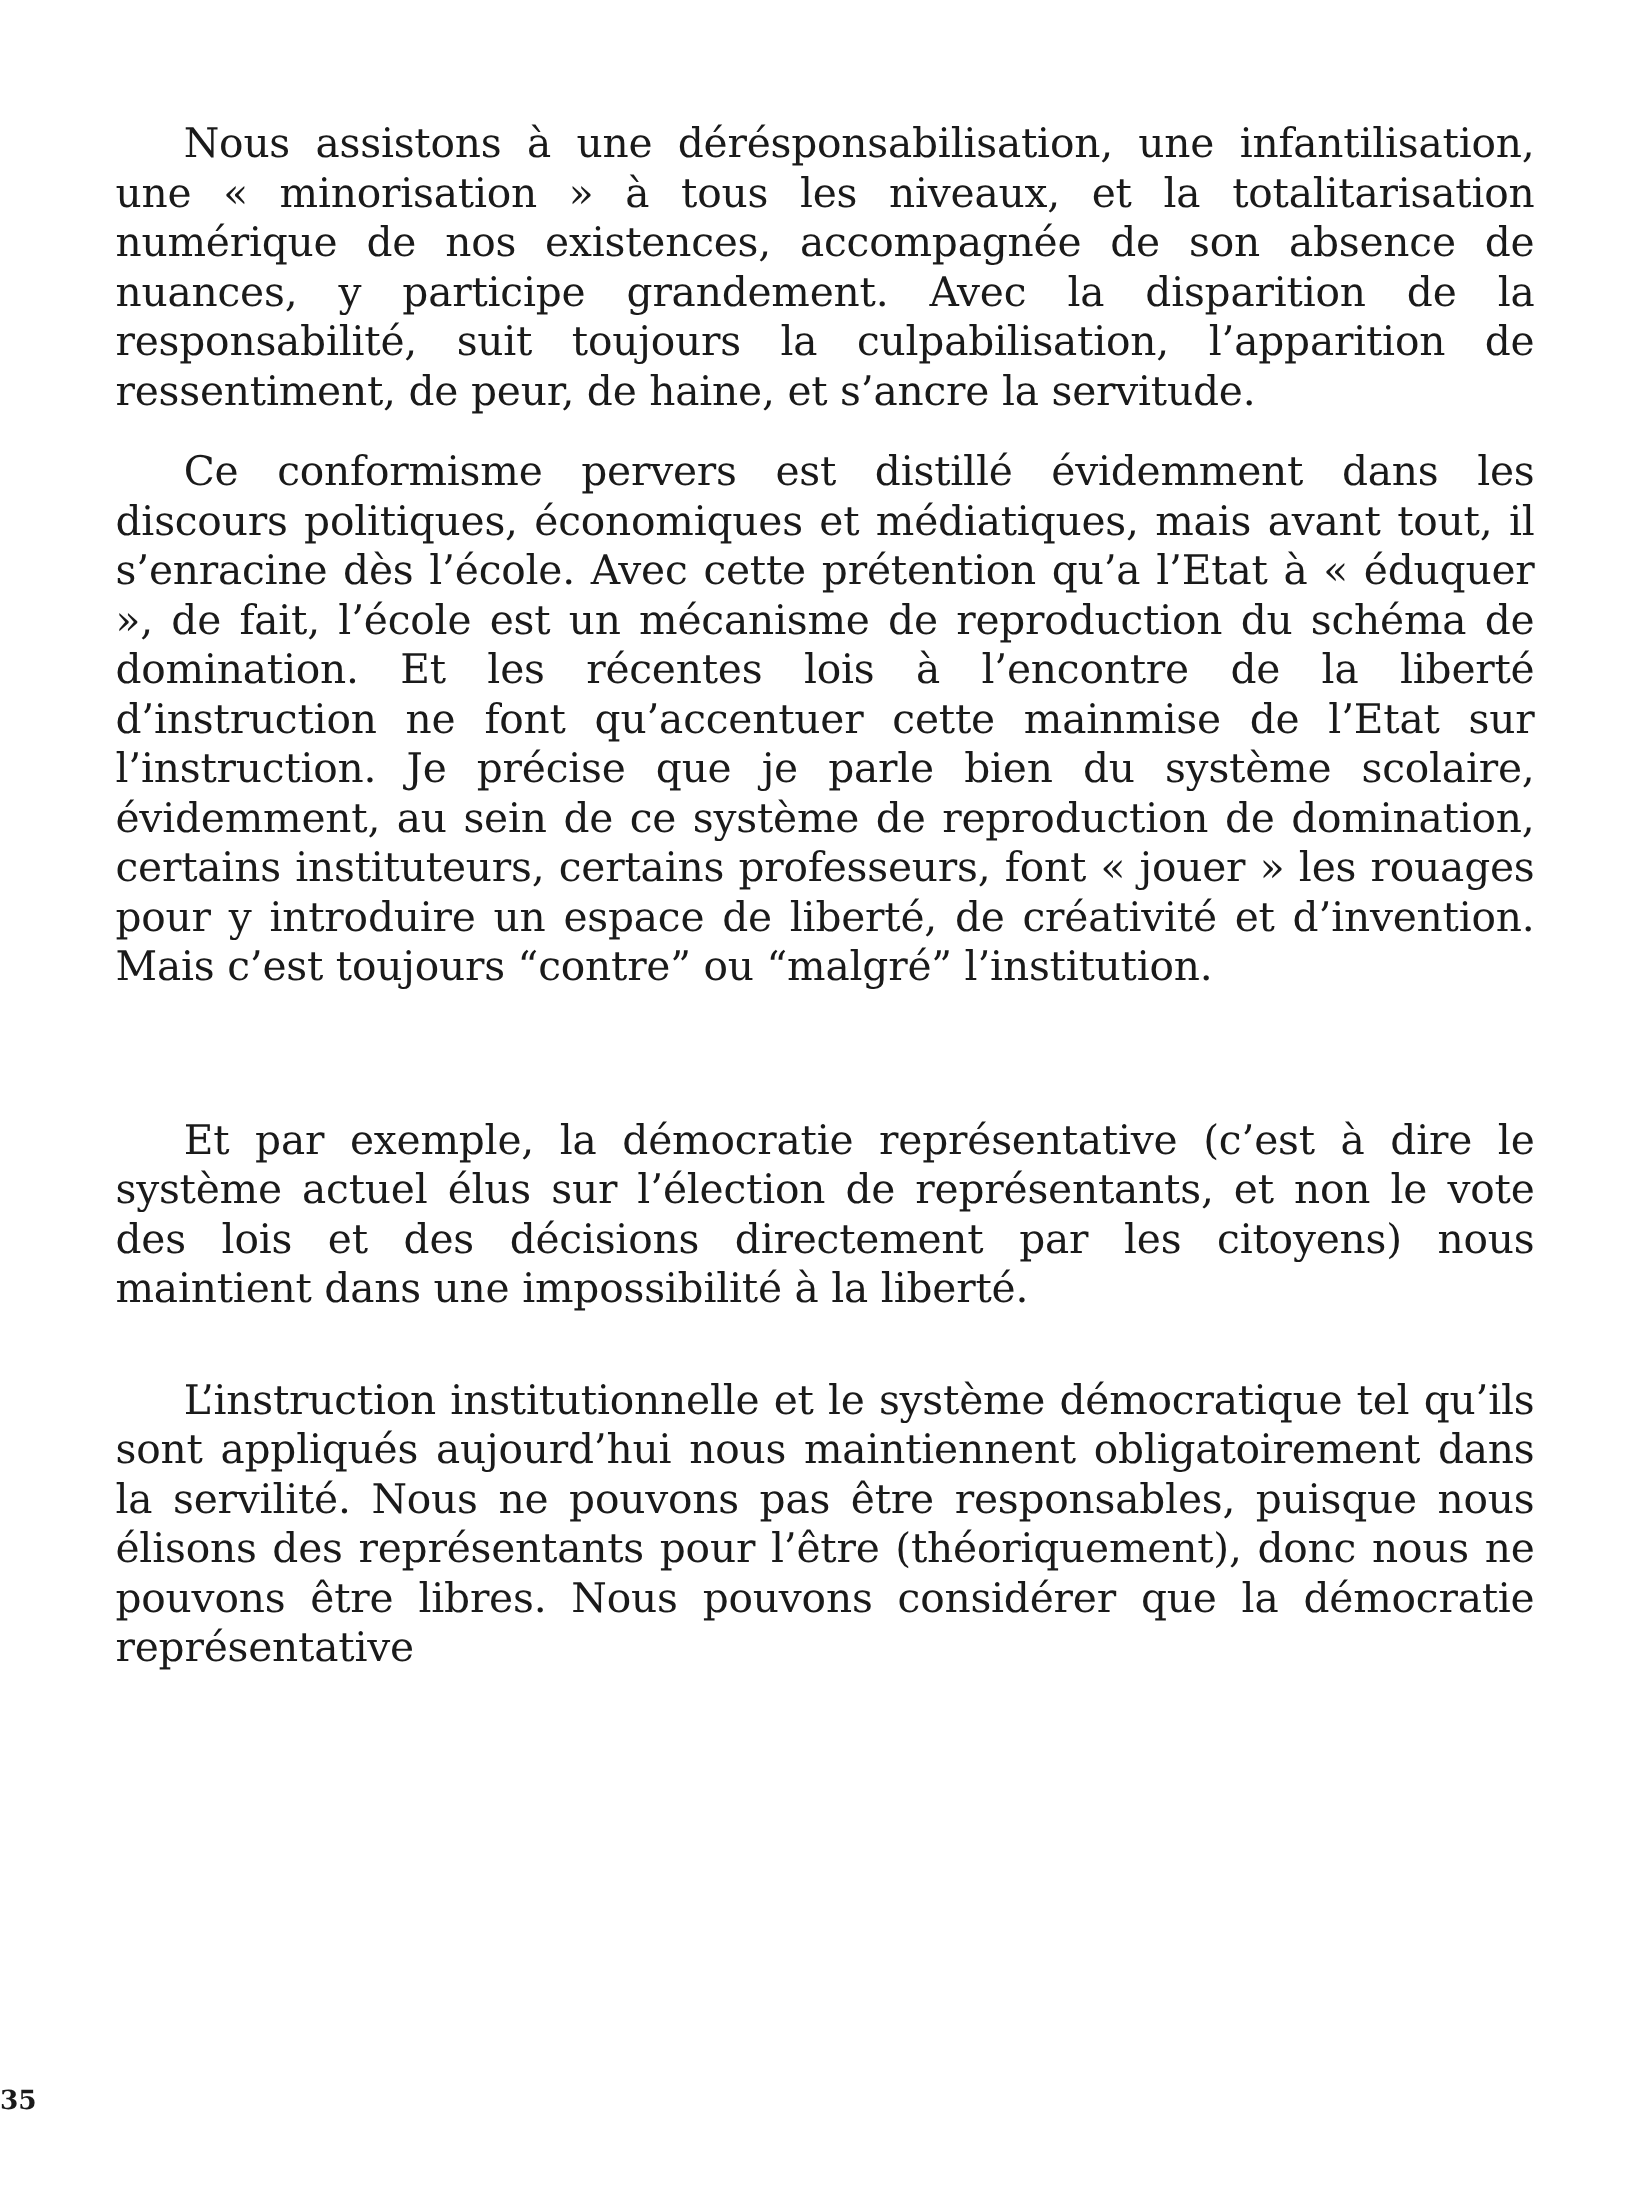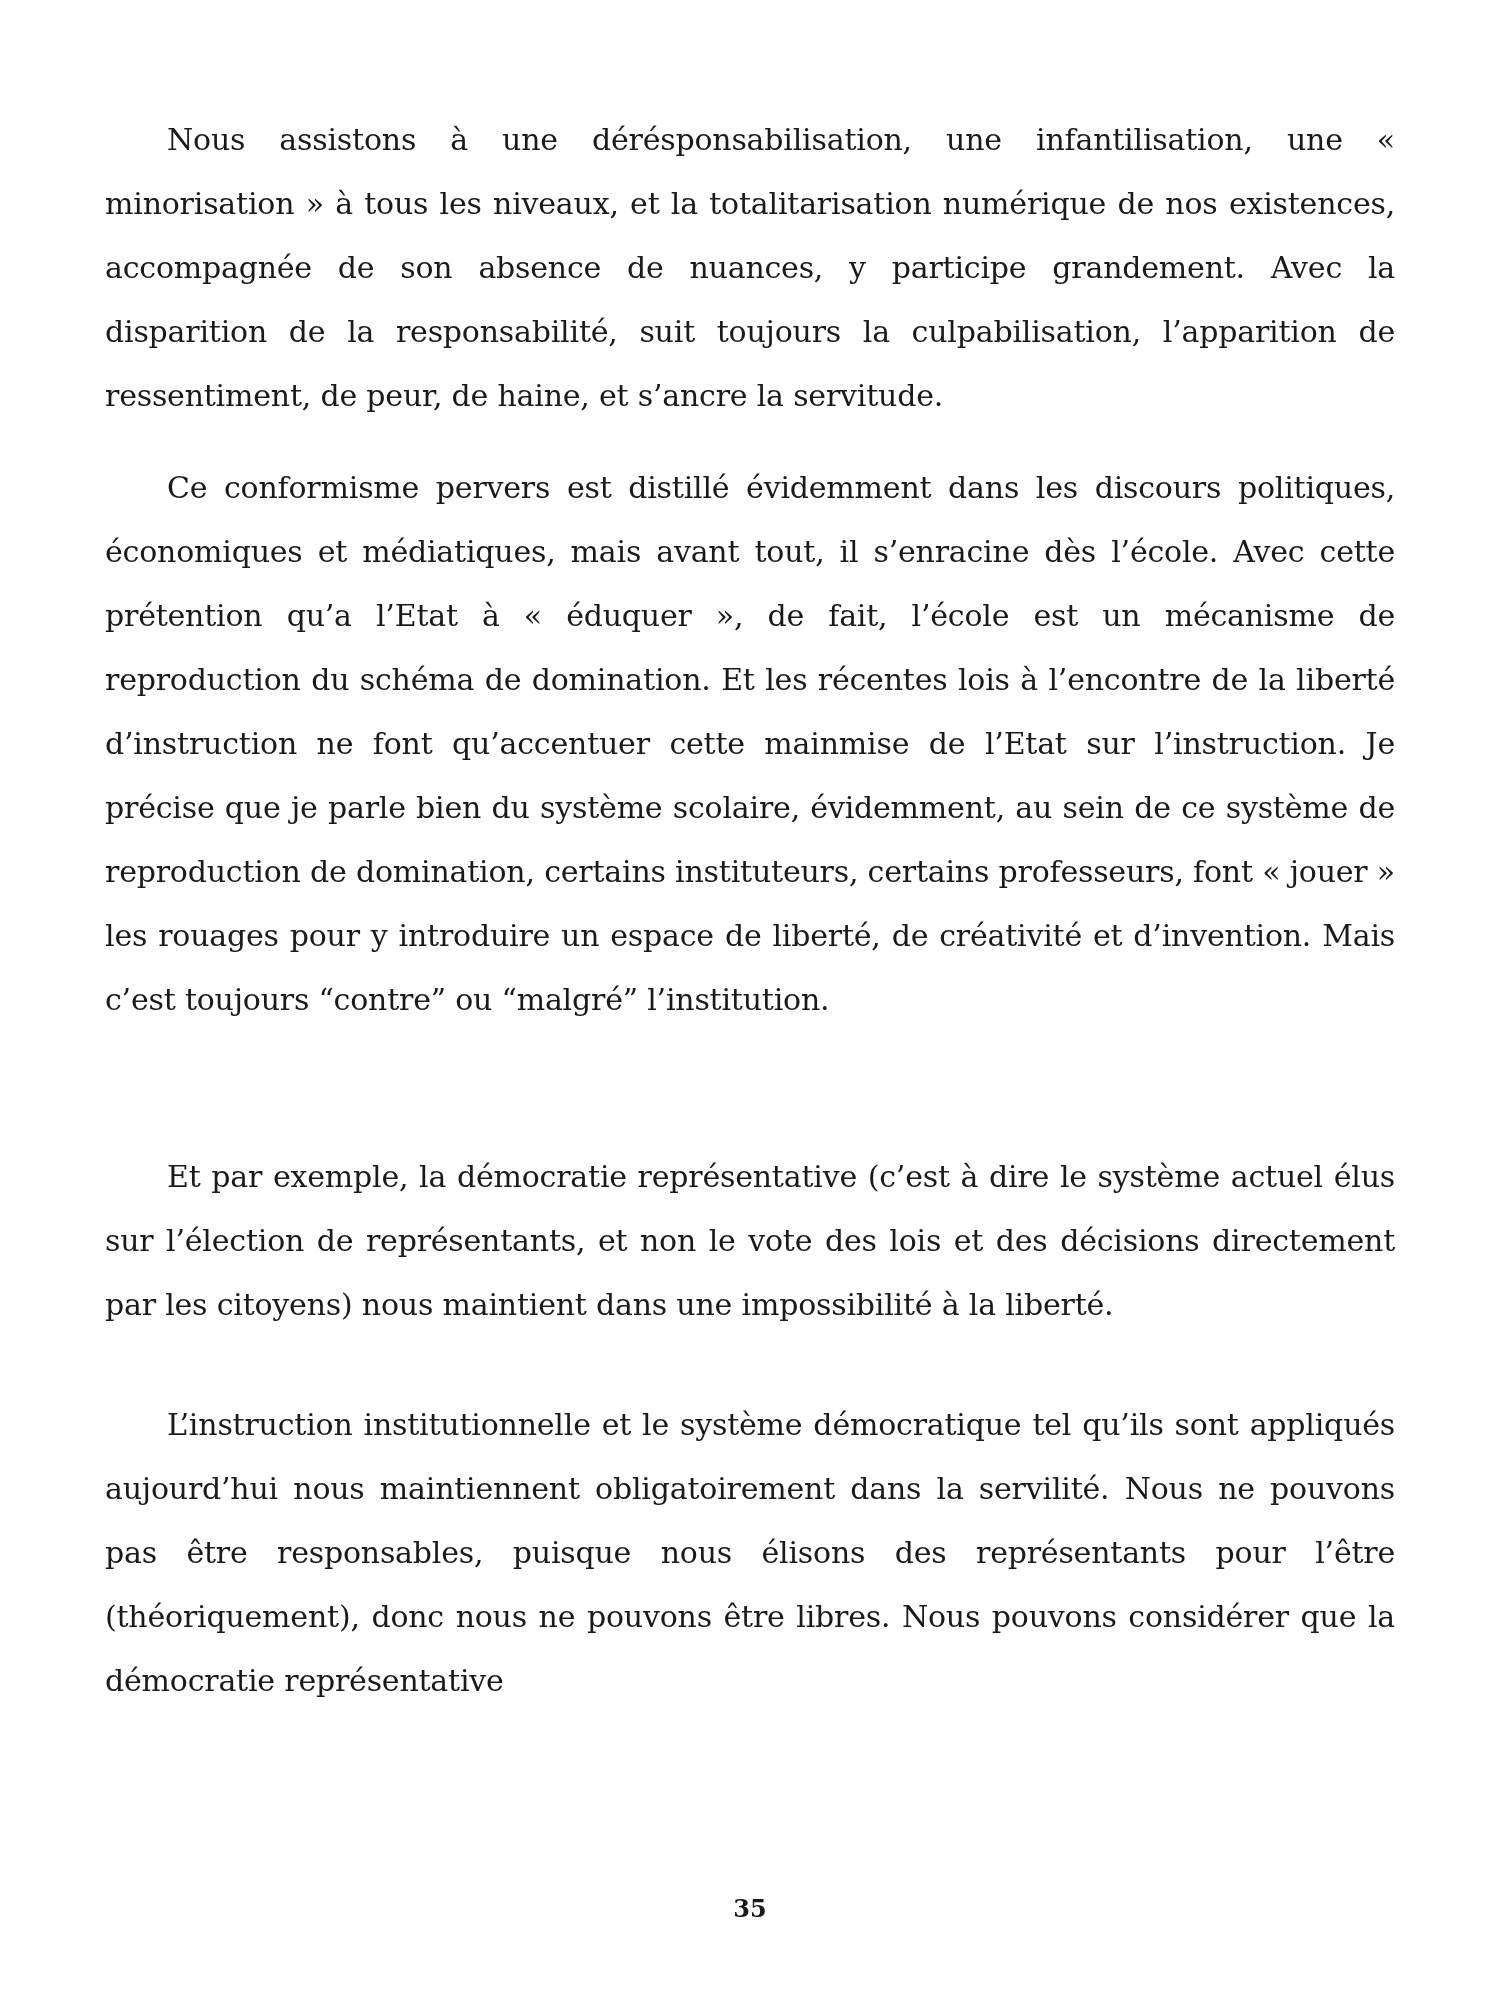--- a/index.html
+++ b/index.html
@@ -16,35 +16,34 @@
     font-family: "DejaVu Serif", "Liberation Serif", serif;
   }
   .page {
     position: absolute;
     left: 105px;
     top: 108px;
     width: 1290px;
   }
   .para {
     margin: 0;
-    font-size: 30px;
-    line-height: 64px;
+    font-size: 37px;
+    line-height: 45px;
     text-align: justify;
     text-indent: 62px;
     letter-spacing: -0.2px;
     word-spacing: 0px;
   }
   .gap-normal { height: 28px; }
   .gap-large { height: 85px; }
   .page-number {
     position: absolute;
     top: 1894px;
     left: 0;
     width: 1500px;
-    text-align: center;
     font-family: "DejaVu Serif", "Liberation Serif", serif;
     font-size: 24px;
     font-weight: bold;
     color: #1a1a1a;
   }
 </style>
 </head>
 <body>
 
 <div class="page">

